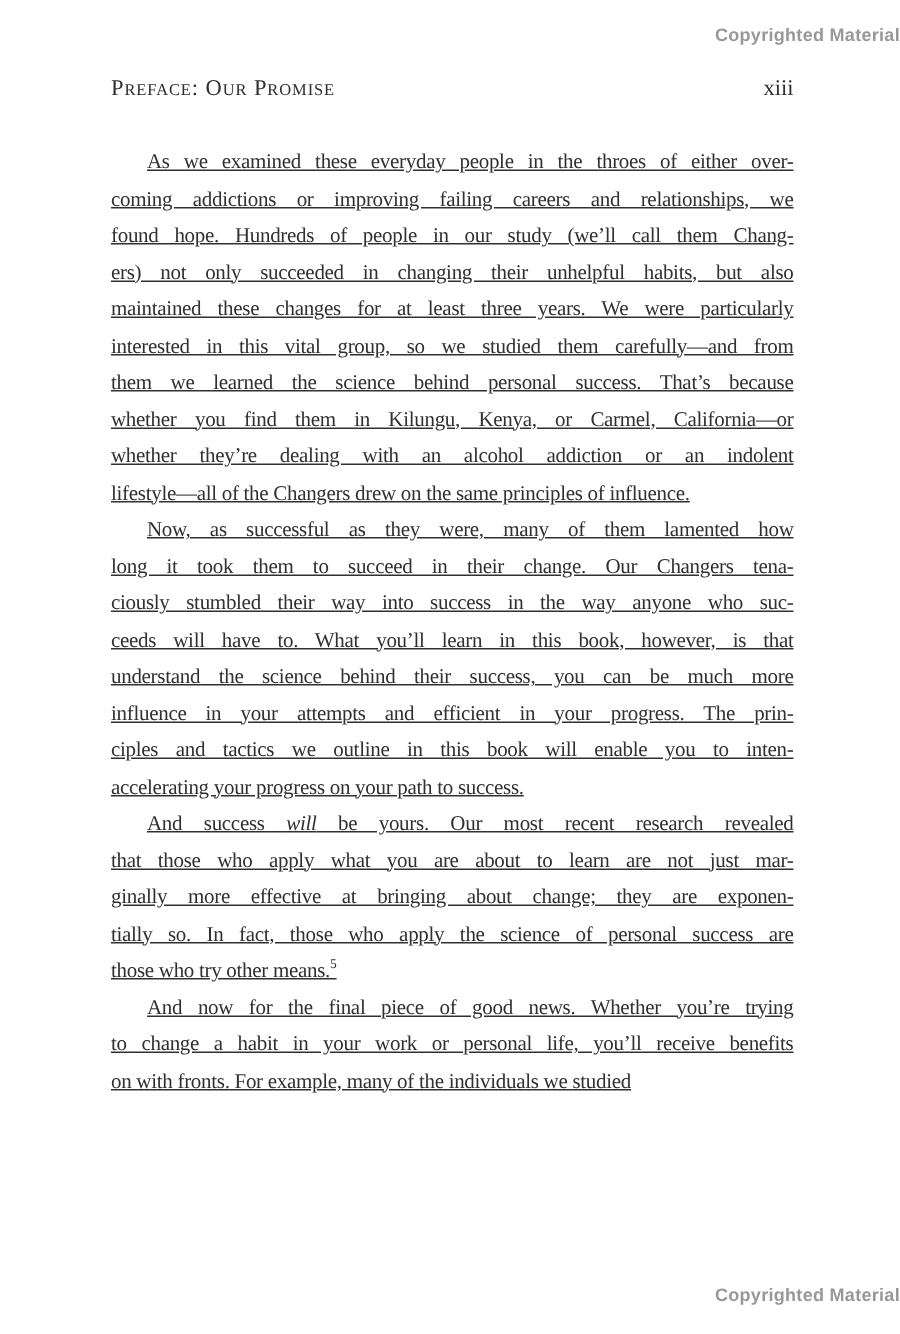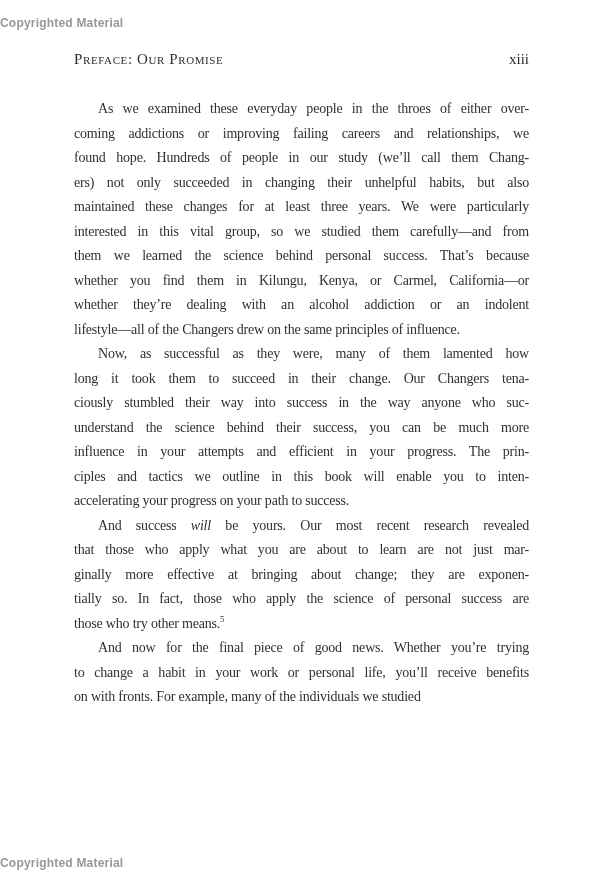--- a/index.html
+++ b/index.html
@@ -8,21 +8,21 @@
     width: 600px;
     height: 889px;
     background: #ffffff;
     font-family: "Liberation Serif", "DejaVu Serif", serif;
     color: #2f2f2f;
     overflow: hidden;
   }
   .watermark {
     position: absolute;
     left: 0; right: 0;
-    text-align: left;
+    text-align: right;
     font-family: "Liberation Sans", "DejaVu Sans", sans-serif;
     font-weight: bold;
     font-size: 12px;
     color: #989898;
     letter-spacing: 0.2px;
   }
   .watermark.top { top: 16px; }
   .watermark.bottom { top: 856px; }
   .page-header {
     position: absolute;
@@ -53,20 +53,21 @@
     width: 455px;
     font-size: 14px;
     letter-spacing: -0.2px;
     line-height: 24.5px;
     color: #303030;
   }
   .para { margin: 0; }
   .line {
     text-align: justify;
     text-align-last: justify;
+    text-decoration: underline;
   }
   .line.last { text-align-last: left; }
   .line.first { text-indent: 24px; }
   .line sup {
     font-size: 9px;
     vertical-align: super;
     line-height: 0;
   }
 </style>
 </head>
@@ -90,20 +91,21 @@
         <div class="line">interested in this vital group, so we studied them carefully—and from</div>
         <div class="line">them we learned the science behind personal success. That’s because</div>
         <div class="line">whether you find them in Kilungu, Kenya, or Carmel, California—or</div>
         <div class="line">whether they’re dealing with an alcohol addiction or an indolent</div>
         <div class="line last">lifestyle—all of the Changers drew on the same principles of influence.</div>
       </div>
       <div class="para">
         <div class="line first">Now, as successful as they were, many of them lamented how</div>
         <div class="line">long it took them to succeed in their change. Our Changers tena-</div>
         <div class="line">ciously stumbled their way into success in the way anyone who suc-</div>
+        <div class="line">ceeds will have to. What you’ll learn in this book, however, is that</div>
         <div class="line">understand the science behind their success, you can be much more</div>
         <div class="line">influence in your attempts and efficient in your progress. The prin-</div>
         <div class="line">ciples and tactics we outline in this book will enable you to inten-</div>
         <div class="line last">accelerating your progress on your path to success.</div>
       </div>
       <div class="para">
         <div class="line first">And success <i>will</i> be yours. Our most recent research revealed</div>
         <div class="line">that those who apply what you are about to learn are not just mar-</div>
         <div class="line">ginally more effective at bringing about change; they are exponen-</div>
         <div class="line">tially so. In fact, those who apply the science of personal success are</div>

